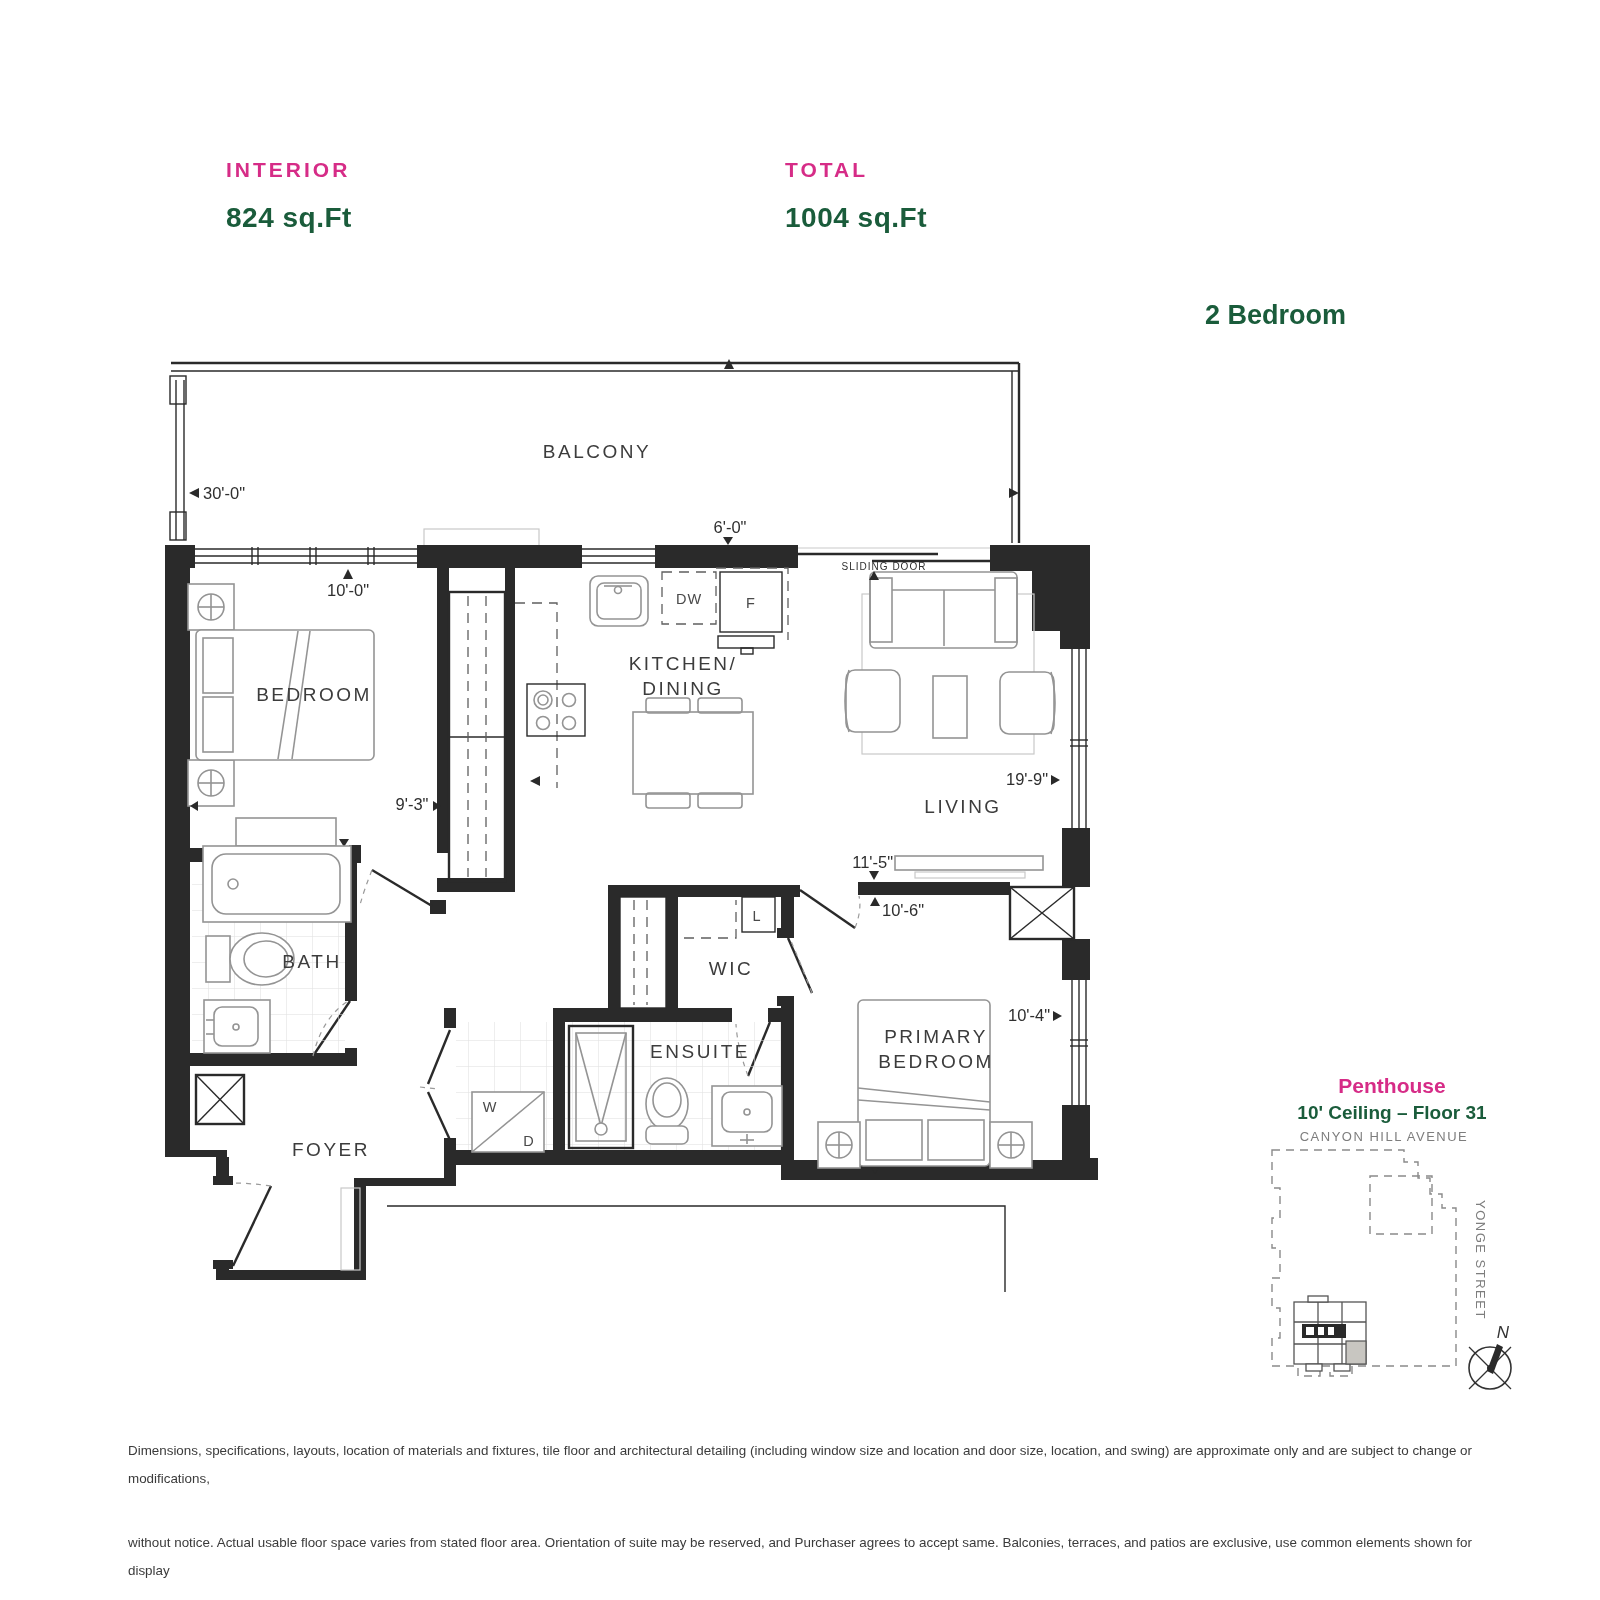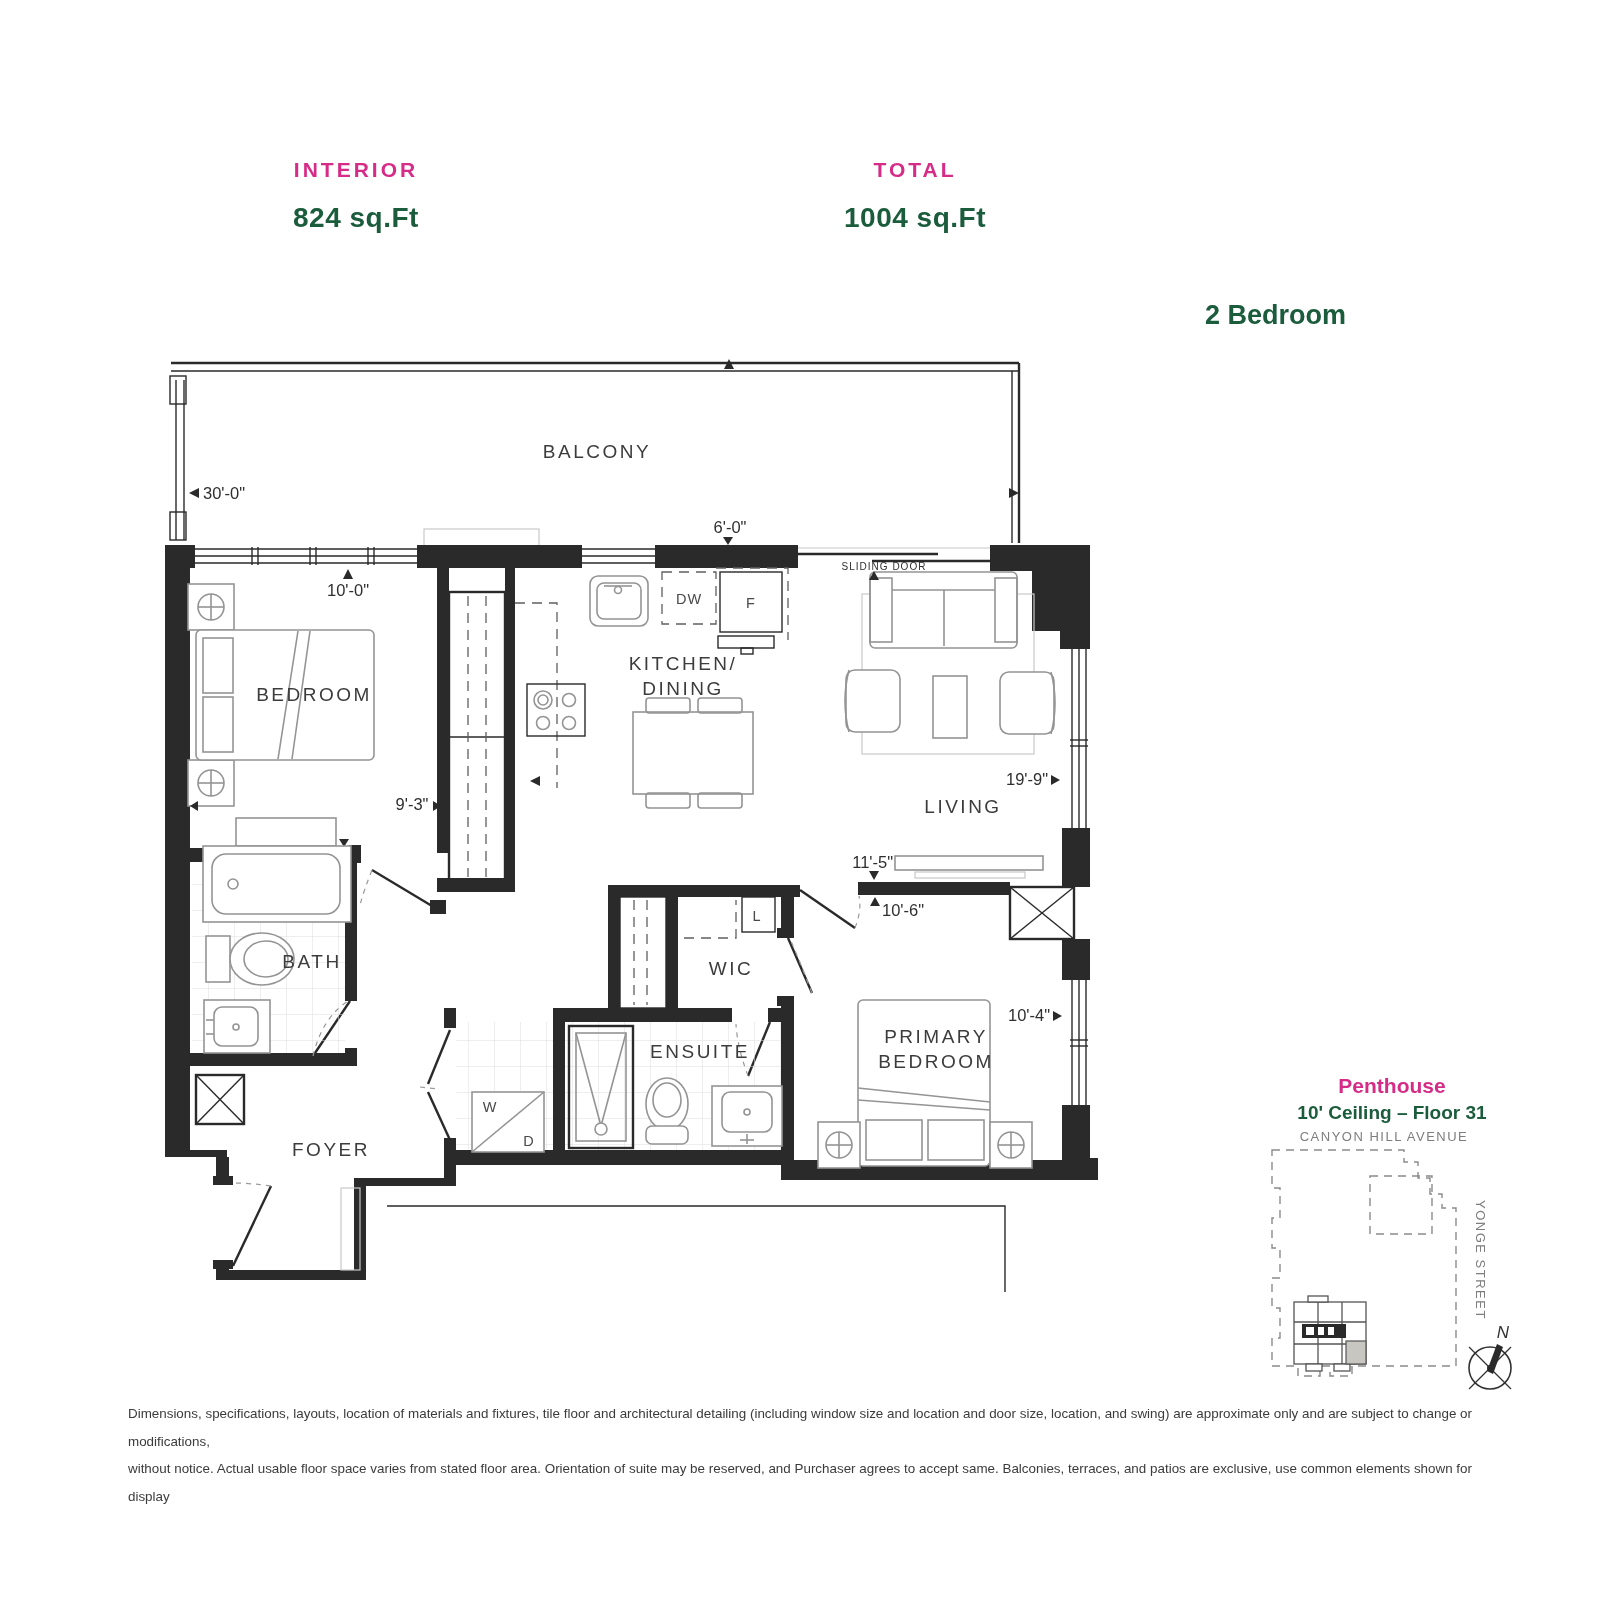--- a/index.html
+++ b/index.html
@@ -2,30 +2,30 @@
 <html style="--pink: #D62C87; --green: #1A5C3B; --badge: #1D5B36; --badgepat: #17522F; --cream: #EAE5D4; --wall: #2a2a2a;"><head>
 <meta charset="utf-8">
 <style>
   :root{
     --pink:#D62C87; --green:#1A5C3B; --badge:#1D5B36; --badgepat:#17522F;
     --cream:#EAE5D4; --wall:#2a2a2a; --furn:#949494; --lite:#c9c9c9; --txt:#3c3c3c;
   }
   html,body{margin:0;padding:0;background:#ffffff;}
   #page{position:relative;width:1600px;height:1600px;background:#fff;overflow:hidden;
         font-family:"Liberation Sans","DejaVu Sans",sans-serif;}
-  .stat{position:absolute;top:158px;width:260px;text-align:center;}
+  .stat{position:absolute;top:158px;width:260px;text-align:left;}
   .stat .lbl{font-size:21px;font-weight:bold;letter-spacing:3px;color:var(--pink);}
   .stat .val{font-size:28px;font-weight:bold;margin-top:20px;color:var(--green);letter-spacing:0.5px;}
   #badge-wrap{position:absolute;left:1205px;top:74px;width:310px;height:300px;}
   #unit-type{position:absolute;left:1205px;top:300px;width:310px;text-align:left;
              font-size:27px;font-weight:bold;color:var(--green);}
   #plan-svg{position:absolute;left:0;top:0;}
   #disclaimer{position:absolute;left:128px;top:1400px;width:1344px;color:#3b3b3b;
               font-size:13.4px;line-height:27.5px;}
-  #disclaimer .dline{text-align:justify;text-align-last:justify;white-space:normal;}
+  #disclaimer .dline{text-align:justify;text-align-last:justify;white-space:normal;margin-top:37px;}
   
   text{font-family:"Liberation Sans","DejaVu Sans",sans-serif;}
   .room{font-size:19px;letter-spacing:2.5px;fill:var(--txt);}
   .dim{font-size:16.5px;fill:#2f2f2f;}
   .tinyl{font-size:10px;letter-spacing:1px;fill:#2f2f2f;}
   .fixt{font-size:14.5px;letter-spacing:1px;fill:#4a4a4a;}
   .kp-title{font-size:21px;font-weight:bold;fill:var(--pink);}
   .kp-sub{font-size:19px;font-weight:bold;fill:var(--green);}
   .kp-street{font-size:13px;letter-spacing:1.5px;fill:#7d7d7d;}
   .badge-code{font-size:58px;font-weight:bold;letter-spacing:3px;fill:var(--cream);}

